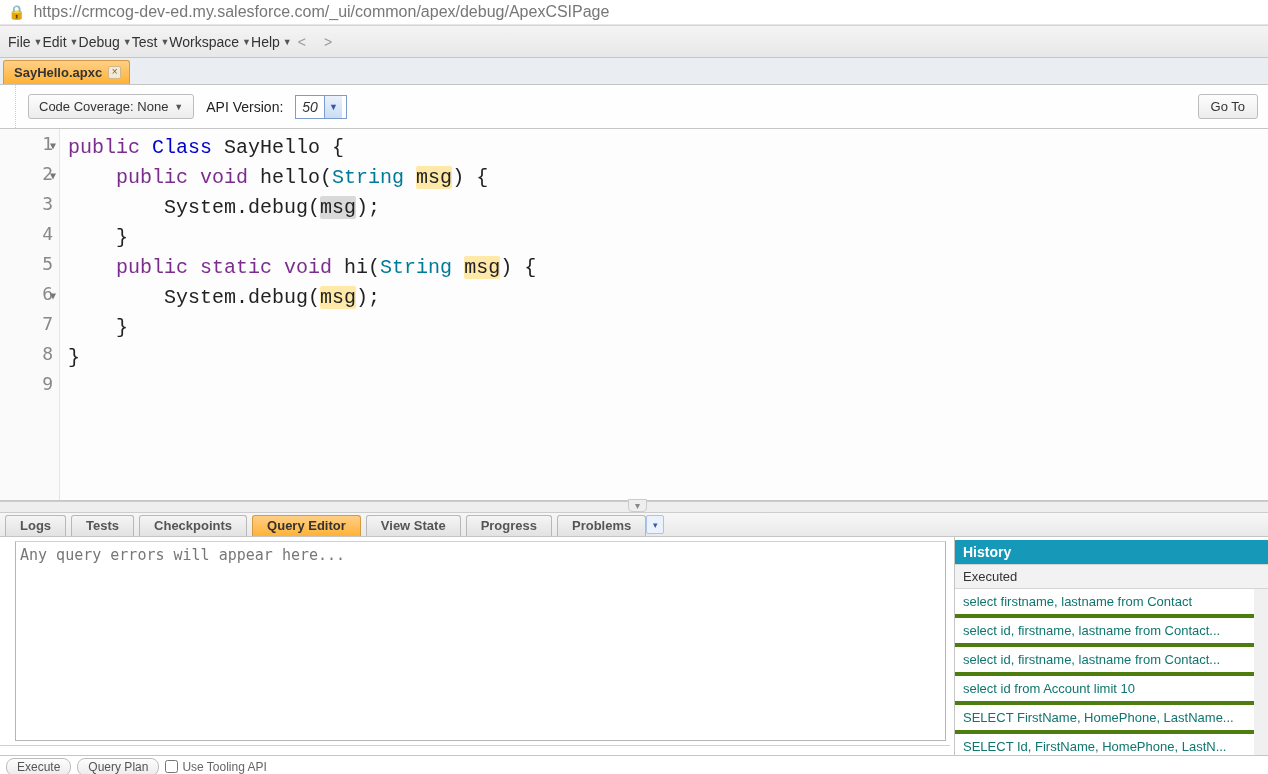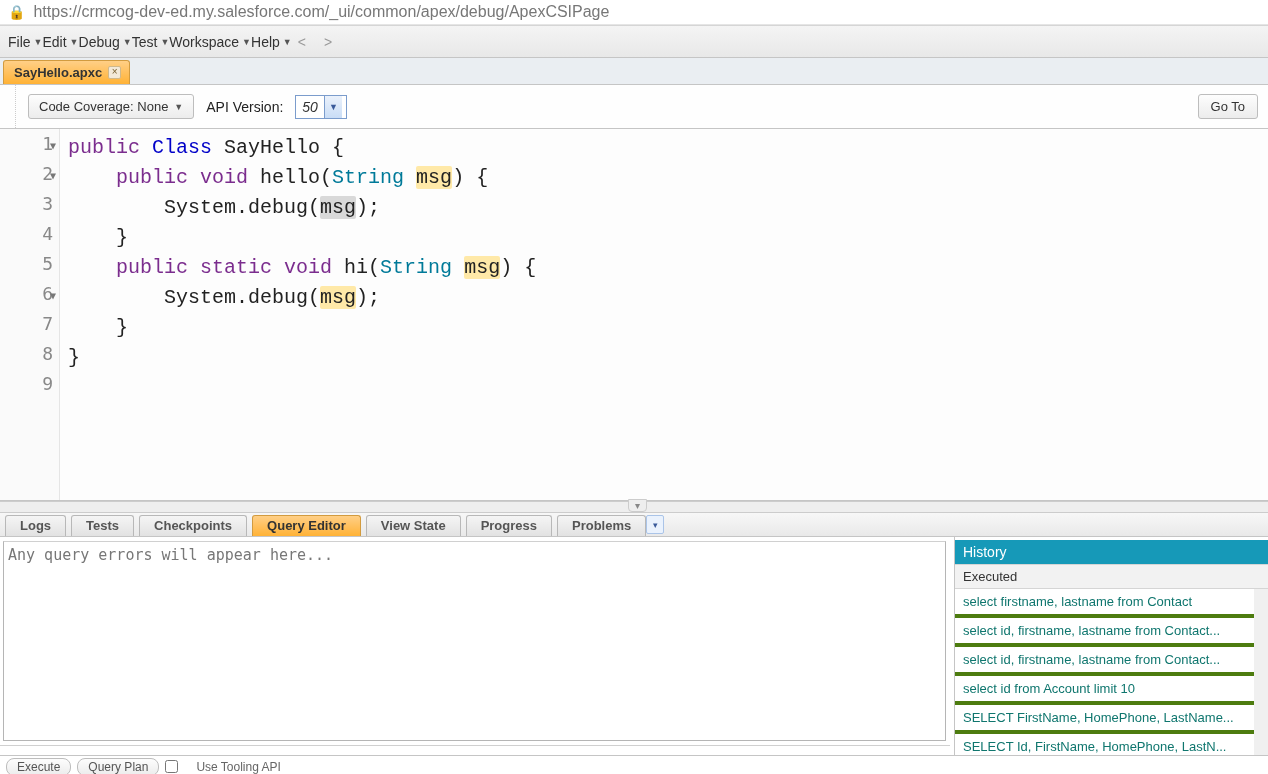--- a/index.html
+++ b/index.html
@@ -42,35 +42,35 @@
 .splitter::after { content:'▾'; position:absolute; left: 628px; top:-3px; font-size:10px; color:#888; background:#eee; padding: 0 6px; border:1px solid #ccc; border-radius: 0 0 4px 4px;}
 
 .bottom-tabs { height: 24px; background: linear-gradient(#f7f7f7,#e9e9e9); border-bottom: 1px solid #c5c5c5; display: flex; align-items: stretch; }
 .btab { border: 1px solid #b8b8b8; border-bottom: none; border-radius: 3px 3px 0 0; margin: 2px 0 0 5px; padding: 2px 14px; font-size: 13px; color: #555; font-weight: bold; background: linear-gradient(#f5f5f5,#e2e2e2); cursor:pointer;}
 .btab.active { background: linear-gradient(#ffcf86,#ffb236); border-color:#d29b3f; color:#333;}
 .btab-expand { margin-left:auto; width:18px; border:1px solid #aac4e8; background:#eaf2fd; margin:2px 3px 2px 0; display:flex; align-items:center; justify-content:center; font-size:9px; color:#3a5a9a; border-radius:2px; cursor:pointer;}
 
 .bottom-pane { display:flex; height: 218px; }
 .query-col { flex:1; display:flex; flex-direction:column; padding: 0 4px 0 0;}
 .query-input { border:1px solid #b5b5b5; margin: 3px 4px 0 3px; height: 102px; padding: 4px 4px; font-family: Consolas, monospace; font-size: 15px; white-space: pre; background:#fff; overflow:hidden; line-height:18px;}
-.query-err { border:1px solid #b5b5b5; border-top:1px solid #d0d0d0; margin: 4px 4px 0 3px; flex:1; padding: 4px 4px; font-family: Consolas, monospace; font-size: 15px; color: #777; background:#fff;}
+.query-err { border:1px solid #b5b5b5; border-top:1px solid #d0d0d0; margin: 4px 4px 0 15px; flex:1; padding: 4px 4px; font-family: Consolas, monospace; font-size: 15px; color: #777; background:#fff;}
 .query-footer { height: 10px; border-top: 1px solid #d0d0d0; margin-top:4px;}
 
 .history-col { width: 314px; border-left:1px solid #c5c5c5; display:flex; flex-direction:column; padding-top:3px;}
-.history-head { background: #1699b8; color: #fff; font-weight: normal; font-size: 14px; padding: 4px 8px; }
+.history-head { background: #1699b8; color: #fff; font-weight: bold; font-size: 14px; padding: 4px 8px; }
 .history-sub { background: #f2f2f2; border:1px solid #d5d5d5; border-left:none; border-right:none; font-size: 13px; padding: 4px 8px; }
 .history-list { flex:1; overflow:hidden; border-right: 14px solid #f0f0f0; position:relative;}
 .history-item { border-bottom:4px solid #4d7c0f; padding: 5px 8px; font-size: 13px; color:#0f766e; white-space:nowrap; overflow:hidden; text-overflow:ellipsis; cursor:pointer;}
 .scroll-thumb{ position:absolute; right:-14px; top: 12px; width:12px; height:90px; background:#c7c7c7; border:1px solid #aaa; border-radius:2px;}
 .scroll-up{ position:absolute; right:-14px; top:-1px; width:12px; font-size:9px; text-align:center; color:#888;}
 .scroll-dn{ position:absolute; right:-14px; bottom:-1px; width:12px; font-size:9px; text-align:center; color:#888;}
 
 .footer-bar { height: 22px; border-top:1px solid #c5c5c5; padding: 3px 6px; display:flex; gap:6px; align-items:center;}
 .fbtn { border:1px solid #bdbdbd; border-radius:8px; background: linear-gradient(#fdfdfd,#ececec); padding: 1px 10px; font-size:12px; color:#555; cursor:pointer;}
-.fchk { display:flex; align-items:center; gap:18px; font-size:12px; color:#666;}
+.fchk { display:flex; align-items:center; gap:4px; font-size:12px; color:#666;}
 </style>
 </head>
 <body>
 
 <div class="address-bar">
   <span class="lock-icon">🔒</span>
   <span class="url">https://crmcog-dev-ed.my.salesforce.com/_ui/common/apex/debug/ApexCSIPage</span>
 </div>
 
 <div class="menu-bar" id="menu-bar">

